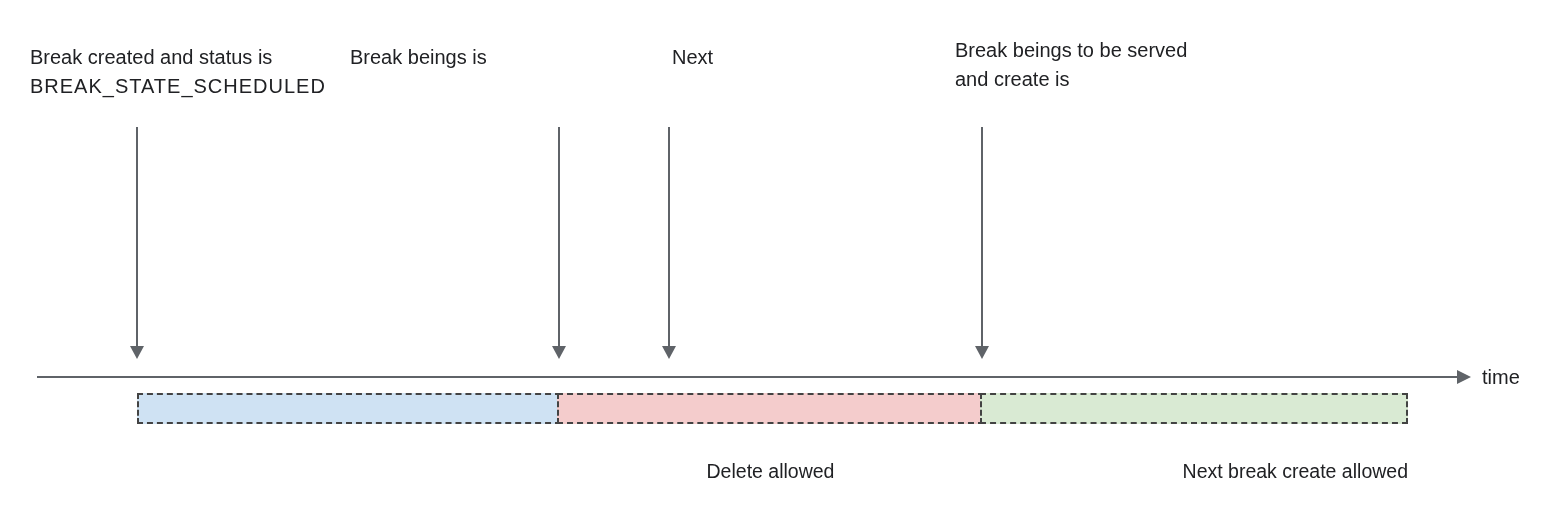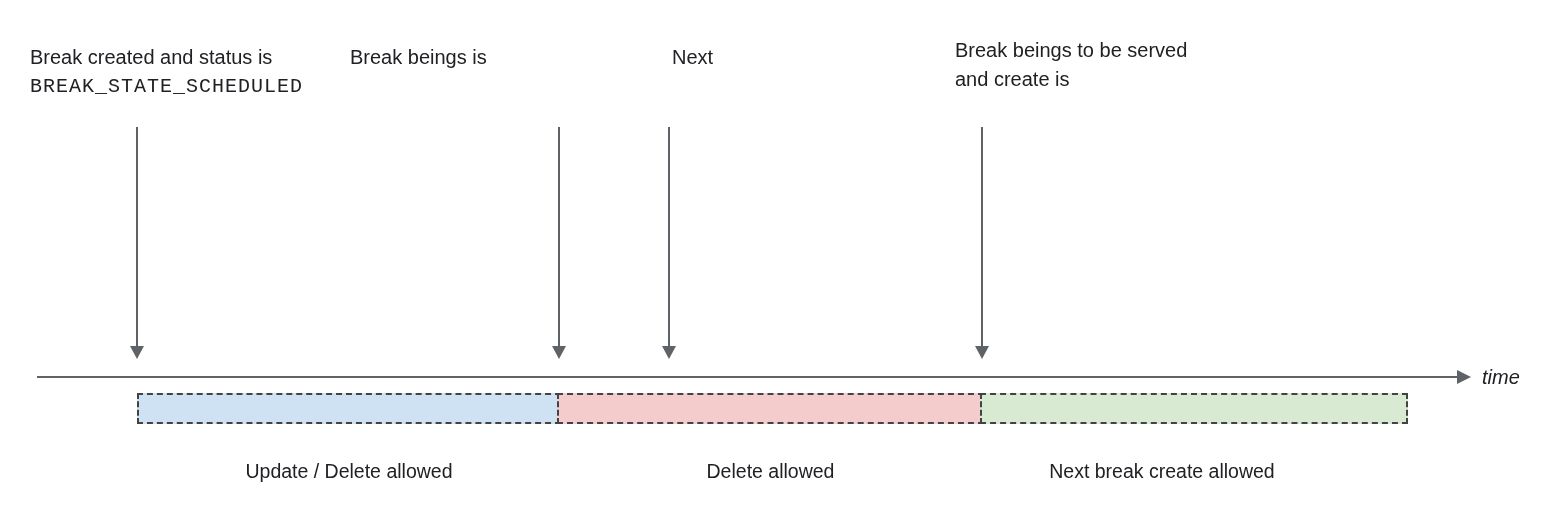--- a/index.html
+++ b/index.html
@@ -19,21 +19,21 @@
   
   .ann { position: absolute; }
   .ann .sans {
     font-family: "Liberation Sans", sans-serif;
     font-size: 20px;
     line-height: 29px;
     color: #202124;
     white-space: nowrap;
   }
   .ann .mono {
-    font-family: Liberation Mono, monospace;
+    font-family: Liberation Sans, sans-serif;
     font-size: 20px;
     line-height: 29px;
     letter-spacing: 1px;
     color: #202124;
     white-space: nowrap;
   }
   
   .varrow {
     position: absolute;
     top: 127px;
@@ -78,21 +78,20 @@
     border-bottom: 7px solid transparent;
     border-left: 14px solid #5f6368;
   }
   .time-label {
     position: absolute;
     left: 1482px;
     top: 366px;
     font-size: 20px;
     line-height: 22px;
     color: #202124;
-    font-style: italic;
   }
   
   .seg {
     position: absolute;
     top: 393px;
     height: 31px;
     border: 2px dashed #434343;
     box-sizing: border-box;
   }
   .seg-label {
@@ -146,17 +145,16 @@
   </div>
 
   <div class="tl-line"></div>
   <div class="tl-head"></div>
   <div class="time-label">time</div>
 
   <div class="seg" style="left: 137px; width: 424px; background-color: rgb(207, 226, 243);"></div>
   <div class="seg" style="left: 557px; width: 427px; background-color: rgb(244, 204, 204);"></div>
   <div class="seg" style="left: 980px; width: 428px; background-color: rgb(217, 234, 211);"></div>
 
-  <div class="seg-label" style="left:137px; width:424px;">Update / Delete allowed</div>
   <div class="seg-label" style="left:557px; width:427px;">Delete allowed</div>
-  <div class="seg-label" style="left:948px; width:428px;">Next break create allowed</div>
+  <div class="seg-label" style="left:980px; width:428px;text-align:right;">Next break create allowed</div>
 
 </div>
 
 </body></html>

